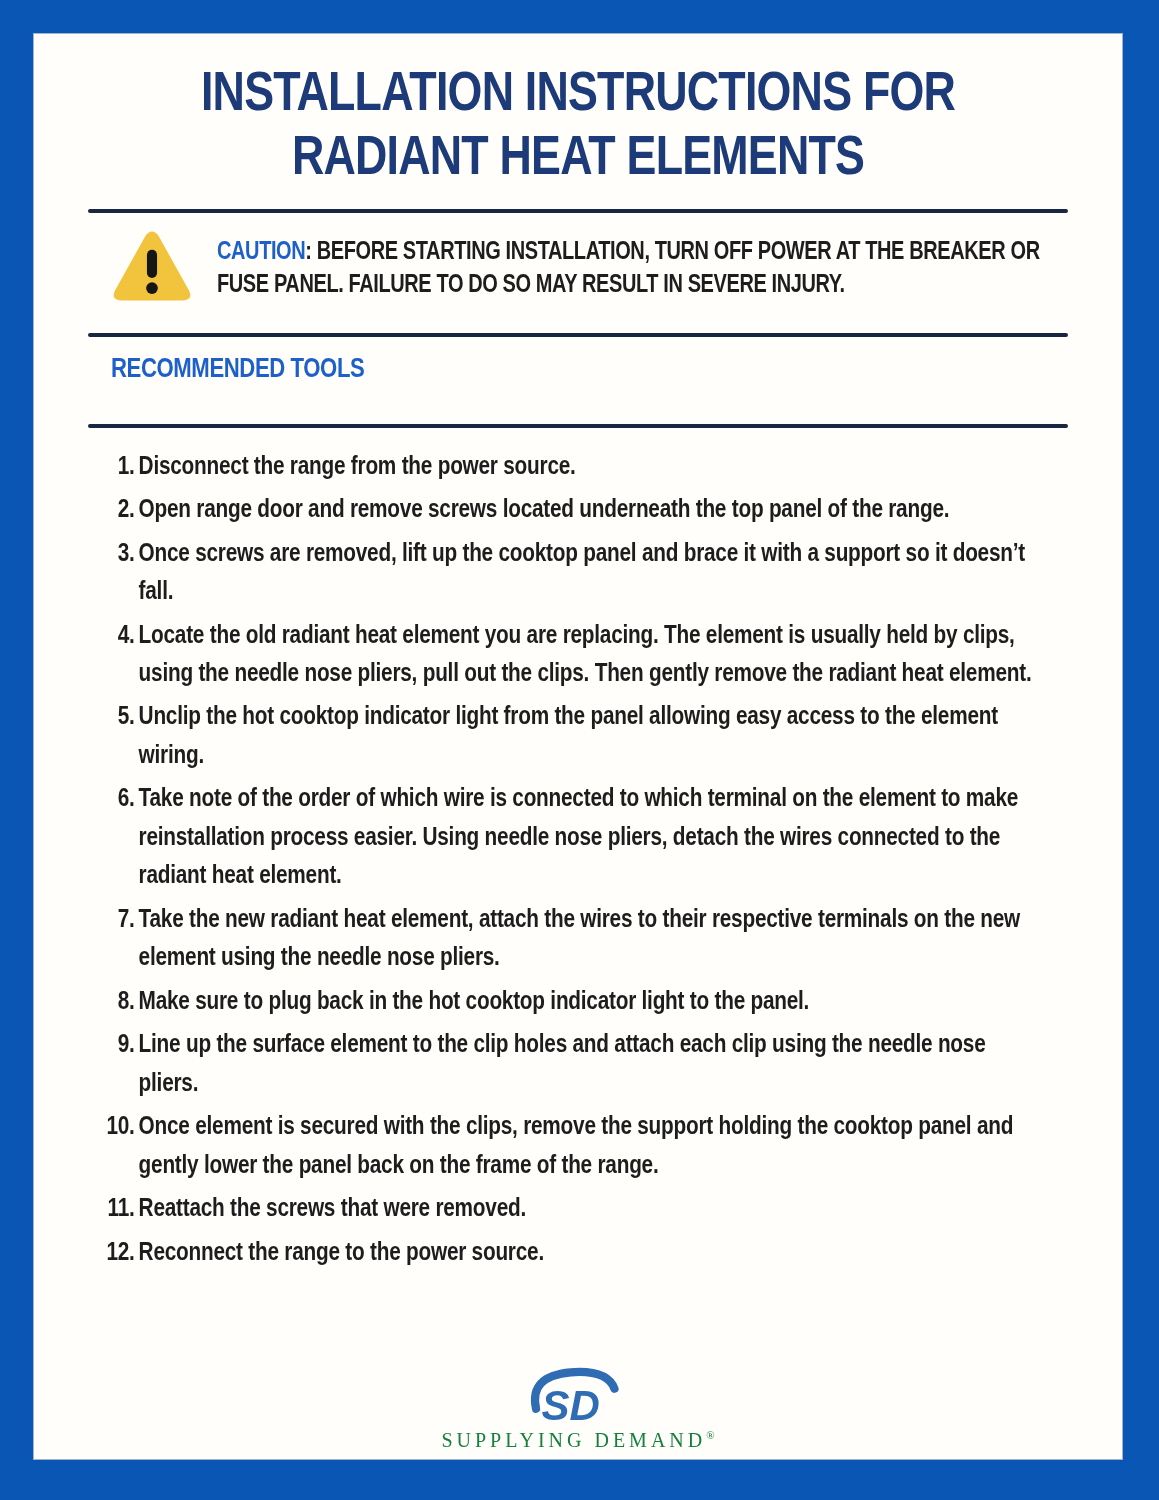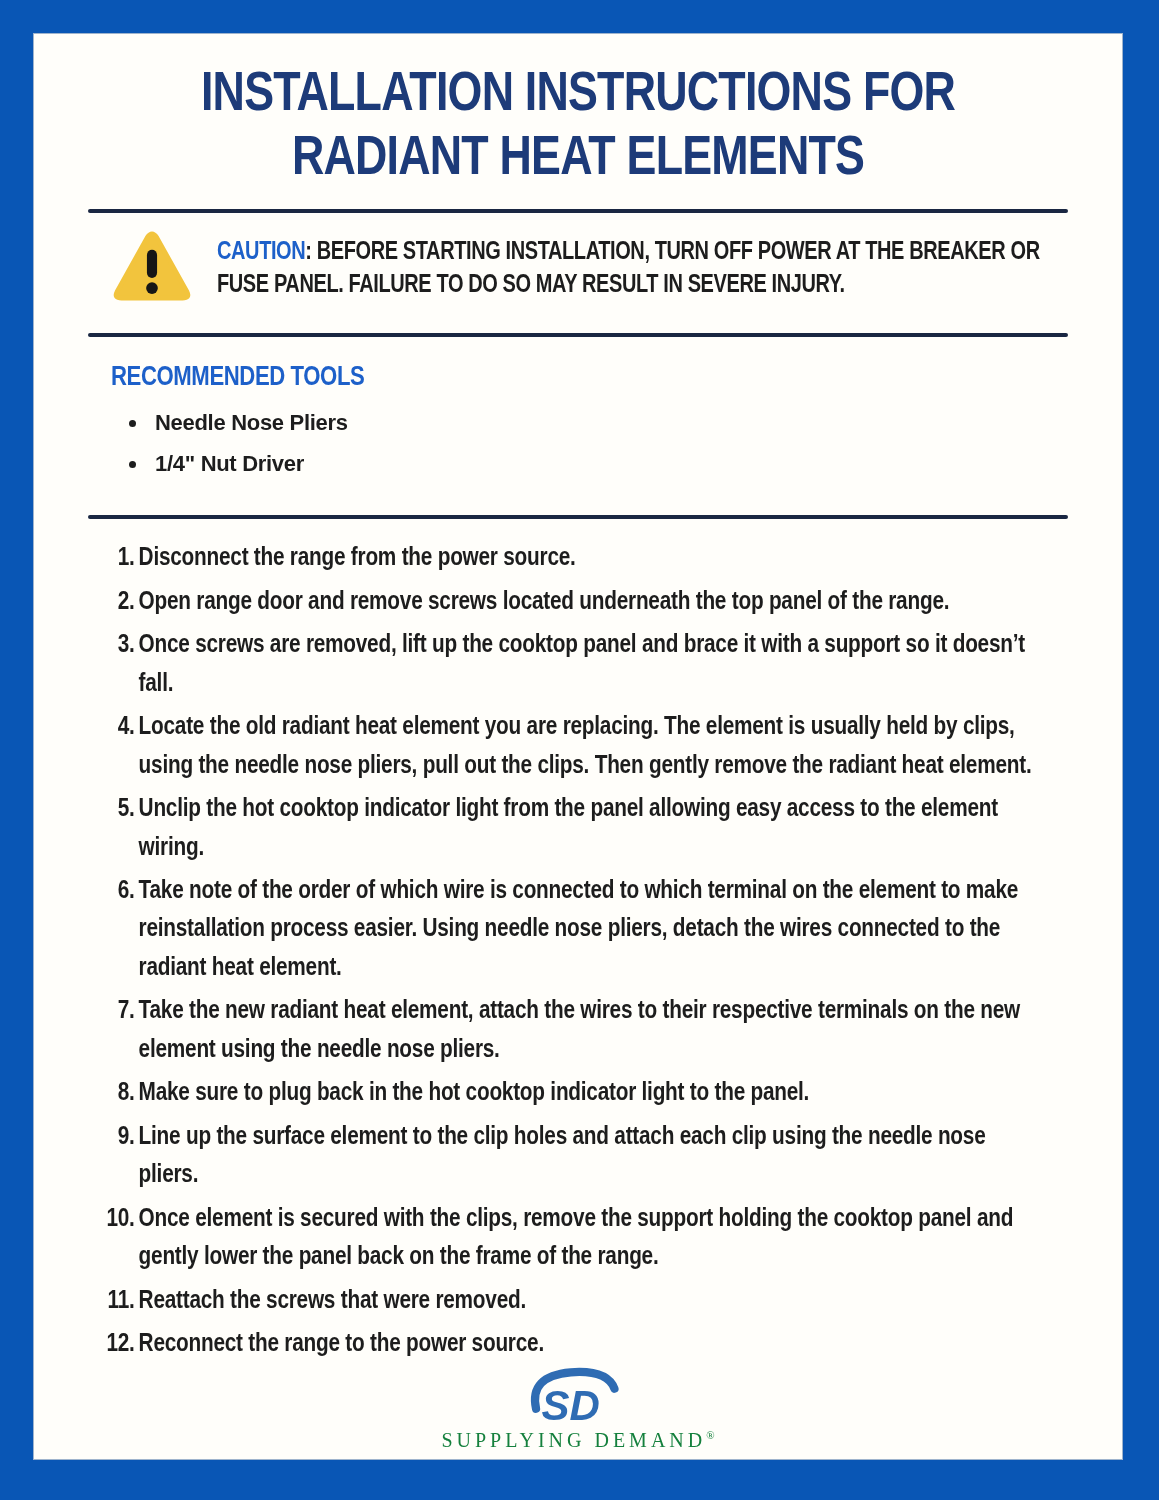--- a/index.html
+++ b/index.html
@@ -58,21 +58,21 @@
     color:#1d1d1d;
     width:125%;
     transform:scaleX(0.8);
     transform-origin:0 50%;
   }
   .caution-label{color:#1d60c9;}
   
   .tools-row{
     display:flex;
     align-items:flex-end;
-    padding:20px 50px 14px 78px;
+    padding:12px 50px 14px 78px;
   }
   .tools-col{
     width:270px;
     flex:0 0 auto;
   }
   .tools-heading{
     color:#1d60c9;
     font-weight:bold;
     font-size:27px;
     letter-spacing:-0.5px;
@@ -179,24 +179,20 @@
     <div class="caution-textwrap">
       <div class="caution-text"><span class="caution-label">CAUTION</span><span>: BEFORE STARTING INSTALLATION, TURN OFF POWER AT THE BREAKER OR FUSE PANEL. FAILURE TO DO SO MAY RESULT IN SEVERE INJURY.</span></div>
     </div>
   </div>
 
   <div class="hr hr2"></div>
 
   <div class="tools-row">
     <div class="tools-col">
       <div class="tools-heading">RECOMMENDED TOOLS</div>
-      <ul class="tools-list">
-        <li>Needle Nose Pliers</li>
-        <li>1/4" Nut Driver</li>
-      </ul>
     </div>
     <div class="vr"></div>
   </div>
 
   <div class="hr hr3"></div>
 
   <div class="steps-wrap">
     <ol class="steps">
       <li>
         <span class="step-num">1.</span>

